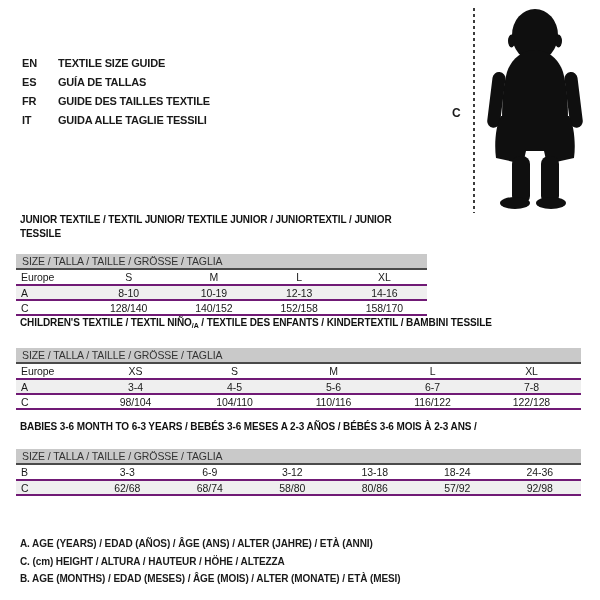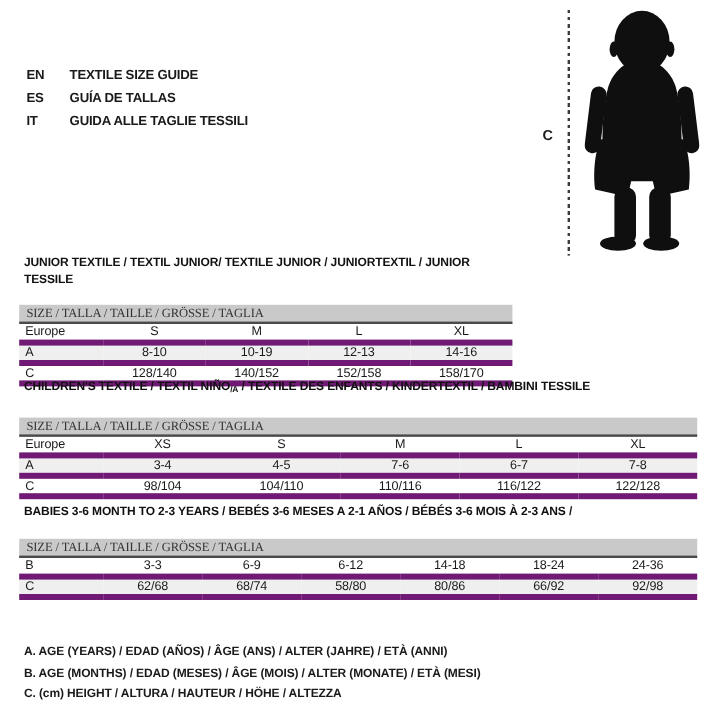--- a/index.html
+++ b/index.html
@@ -41,46 +41,50 @@
   }
   .title-gap-sm { height: 13px; }
   .title-gap-md { height: 15px; }
   .sub-a { font-size: 7px; vertical-align: -2px; }
 
   .size-bar {
     height: 16px; line-height: 15px;
     background: #c9c9c9;
     border-bottom: 2px solid #4a4a4a;
     padding-left: 6px;
-    font-size: 10.5px; color: #333; letter-spacing: -0.1px; font-family: Liberation Serif, serif;
+    font-size: 10.5px; color: #333; letter-spacing: -0.1px;
   }
 
   table.size-table { width: 100%; border-collapse: collapse; table-layout: fixed; }
   table.size-table td {
     height: 15px; font-size: 10.5px; text-align: center;
-    border-bottom: 5px solid #701a75; letter-spacing: -0.1px; padding: 0;
+    border-bottom: 2px solid #701a75; letter-spacing: -0.1px; padding: 0;
   }
   table.size-table td.row-label { width: 70px; text-align: left; padding-left: 5px; }
   tr.striped td { background: #efefef; }
 
   
   .legend { position: absolute; top: 535px; left: 20px; }
   .legend-line { font-size: 10px; font-weight: bold; line-height: 17.5px; letter-spacing: -0.1px; }
 </style>
 </head>
 <body>
 
 <div class="lang-block">
   <div class="lang-row">
     <span class="lang-code">EN</span>
     <span class="lang-name">TEXTILE SIZE GUIDE</span>
   </div>
   <div class="lang-row">
     <span class="lang-code">ES</span>
     <span class="lang-name">GUÍA DE TALLAS</span>
+  </div>
+  <div class="lang-row">
+    <span class="lang-code">FR</span>
+    <span class="lang-name">GUIDE DES TAILLES TEXTILE</span>
   </div>
   <div class="lang-row">
     <span class="lang-code">IT</span>
     <span class="lang-name">GUIDA ALLE TAGLIE TESSILI</span>
   </div>
 </div>
 
 <div class="height-line"></div>
 <div class="height-label">C</div>
 <svg class="baby-svg" viewBox="0 0 96 202" aria-hidden="true">
@@ -141,63 +145,63 @@
       <td>XS</td>
       <td>S</td>
       <td>M</td>
       <td>L</td>
       <td>XL</td>
     </tr>
     <tr class="striped">
       <td class="row-label">A</td>
       <td>3-4</td>
       <td>4-5</td>
-      <td>7-6</td>
+      <td>5-6</td>
       <td>6-7</td>
       <td>7-8</td>
     </tr>
     <tr>
       <td class="row-label">C</td>
       <td>98/104</td>
       <td>104/110</td>
       <td>110/116</td>
       <td>116/122</td>
       <td>122/128</td>
     </tr>
   </tbody>
     </table>
 </div>
 
 <div class="section section-babies">
   <div class="section-title">
-    <div>BABIES 3-6 MONTH TO 2-3 YEARS / BEBÉS 3-6 MESES A 2-1 AÑOS / BÉBÉS 3-6 MOIS À 2-3 ANS /</div>
+    <div>BABIES 3-6 MONTH TO 6-3 YEARS / BEBÉS 3-6 MESES A 2-3 AÑOS / BÉBÉS 3-6 MOIS À 2-3 ANS /</div>
   </div>
   <div class="title-gap-md"></div>
   <div class="size-bar">SIZE / TALLA / TAILLE / GRÖSSE / TAGLIA</div>
   <table class="size-table">
     <tbody>
         <tr>
       <td class="row-label">B</td>
       <td>3-3</td>
       <td>6-9</td>
-      <td>6-12</td>
-      <td>14-18</td>
+      <td>3-12</td>
+      <td>13-18</td>
       <td>18-24</td>
       <td>24-36</td>
     </tr>
     <tr class="striped">
       <td class="row-label">C</td>
       <td>62/68</td>
       <td>68/74</td>
       <td>58/80</td>
       <td>80/86</td>
-      <td>66/92</td>
+      <td>57/92</td>
       <td>92/98</td>
     </tr>
   </tbody>
     </table>
 </div>
 
 <div class="legend">
   <div class="legend-line">A. AGE (YEARS) / EDAD (AÑOS) / ÂGE (ANS) / ALTER (JAHRE) / ETÀ (ANNI)</div>
+  <div class="legend-line">C. (cm) HEIGHT / ALTURA / HAUTEUR / HÖHE / ALTEZZA</div>
   <div class="legend-line">B. AGE (MONTHS) / EDAD (MESES) / ÂGE (MOIS) / ALTER (MONATE) / ETÀ (MESI)</div>
-  <div class="legend-line">C. (cm) HEIGHT / ALTURA / HAUTEUR / HÖHE / ALTEZZA</div>
 </div>
 
 </body></html>

